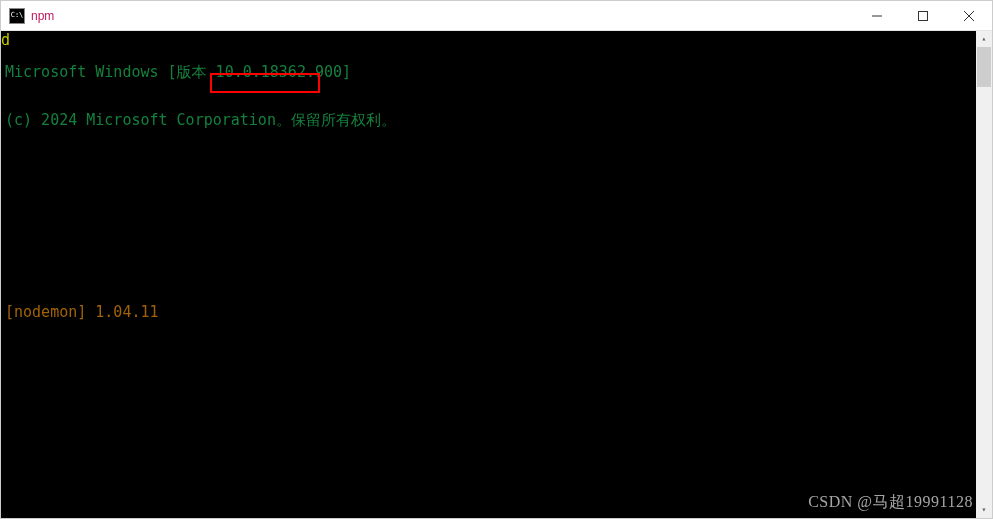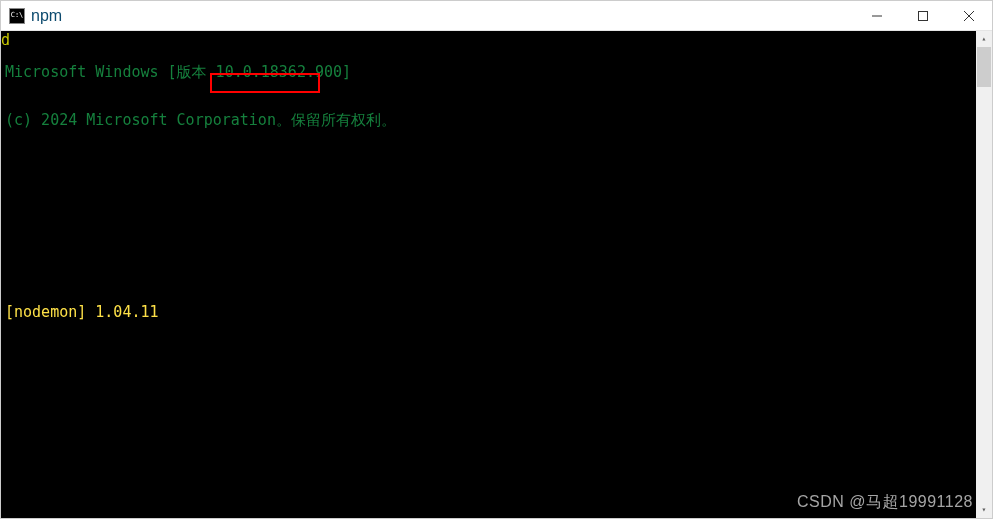--- a/index.html
+++ b/index.html
@@ -35,22 +35,22 @@
       justify-content: center;
       border: 1px solid #888;
     }
     .titlebar-icon-inner {
       color: #fff;
       font-size: 7px;
       font-family: monospace;
       line-height: 1;
     }
     .titlebar-title {
-      font-size: 16px;
-      color: #0c4a6e;
+      font-size: 12px;
+      color: #be185d;
       font-family: "Segoe UI", sans-serif;
     }
     .titlebar-controls {
       margin-left: auto;
       display: flex;
       height: 100%;
     }
     .titlebar-btn {
       width: 46px;
       display: flex;
@@ -104,21 +104,21 @@
       justify-content: center;
       position: absolute;
       left: 0;
       font-size: 8px;
       color: #606060;
     }
     .scrollbar-arrow.up { top: 0; }
     .scrollbar-arrow.down { bottom: 0; }
     .line { height: 16px; }
     .white { color: #15803d; }
-    .yellow { color: #fde047; }
+    .yellow { color: #a16207; }
     .highlight-box {
       position: absolute;
       border: 2px solid #ff0000;
       pointer-events: none;
     }
     .left-d {
       position: absolute;
       left: 1px;
       top: 33px;
       color: #c8c800;
@@ -126,21 +126,21 @@
       font-size: 15px;
       line-height: 1;
       z-index: 2;
     }
     .watermark {
       position: absolute;
       right: 20px;
       bottom: 6px;
       color: rgba(220,220,220,0.75);
       font-size: 16px;
-      font-family: Liberation Sans, sans-serif;
+      font-family: Liberation Serif, serif;
       text-shadow: 0 0 3px rgba(0,0,0,0.6);
       letter-spacing: 0.5px;
     }
     .prompt-row { position: relative; }
   </style>
 </head>
 <body>
 
 <div class="window">
   <div class="titlebar">

